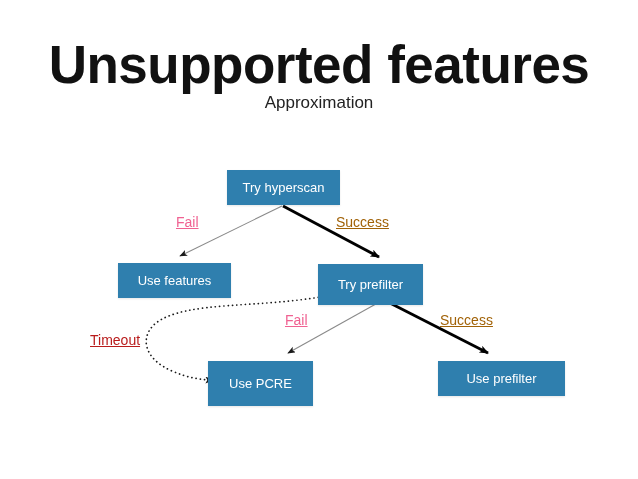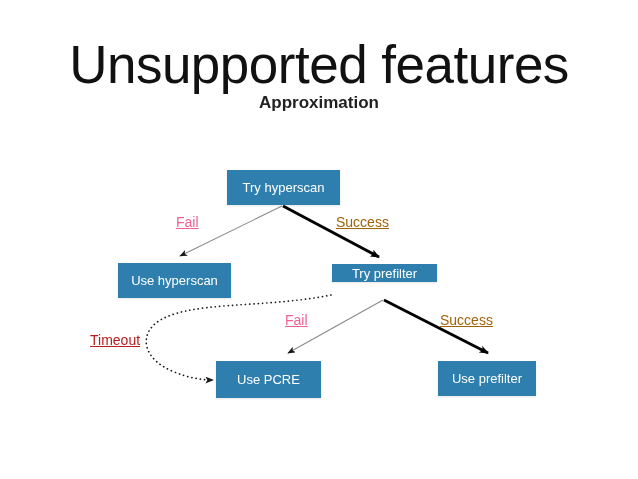--- a/index.html
+++ b/index.html
@@ -26,34 +26,34 @@
 
   
   #title {
     position: absolute;
     left: 0;
     top: 36px;
     width: 638px;
     text-align: center;
     font-size: 53px;
     line-height: 58px;
-    font-weight: 400;
+    font-weight: 700;
     letter-spacing: -0.5px;
     color: #111111;
     white-space: nowrap;
   }
   #subtitle {
     position: absolute;
     left: 0;
     top: 92px;
     width: 638px;
     text-align: center;
     font-size: 17px;
     line-height: 22px;
-    font-weight: 700;
+    font-weight: 400;
     color: #222222;
   }
 
   
   #diagram {
     position: absolute;
     left: 0;
     top: 0;
     width: 638px;
     height: 479px;
@@ -77,23 +77,23 @@
     align-items: center;
     justify-content: center;
     box-sizing: border-box;
     text-align: center;
     white-space: nowrap;
     box-shadow: 0 1px 2px rgba(0,0,0,0.10);
   }
 
   #node-try-hyperscan { left: 227px; top: 170px; width: 113px; height: 35px; }
   #node-use-hyperscan { left: 118px; top: 263px; width: 113px; height: 35px; }
-  #node-try-prefilter { left: 332px; top: 264px; width: 105px; height: 18px; }
-  #node-use-pcre      { left: 216px; top: 361px; width: 105px; height: 37px; }
-  #node-use-prefilter { left: 438px; top: 361px; width: 98px; height: 35px; }
+  #node-try-prefilter { left: 318px; top: 264px; width: 105px; height: 41px; }
+  #node-use-pcre      { left: 208px; top: 361px; width: 105px; height: 45px; }
+  #node-use-prefilter { left: 438px; top: 361px; width: 127px; height: 35px; }
 
   .edge-label {
     position: absolute;
     font-size: 14px;
     line-height: 1;
     white-space: nowrap;
     text-decoration: underline;
   }
   .lbl-fail    { color: #f06292; }
   .lbl-success { color: #a16207; }
@@ -137,21 +137,21 @@
 
       <line x1="384" y1="300" x2="488" y2="353" stroke="#000000" stroke-width="2.9" marker-end="url(#arrow-thick)"></line>
 
       <path d="M331,295 C262,309 186,300 156,323
                C139,337 144,359 172,371
                C188,378 202,380 213,380" fill="none" stroke="#1a1a1a" stroke-width="1.7" stroke-linecap="round" stroke-dasharray="0.1 4.2" marker-end="url(#arrow-dotted)"></path>
     </svg>
 
     <div class="node" id="node-try-hyperscan">Try hyperscan</div>
 
-    <div class="node" id="node-use-hyperscan">Use hyperscan</div>
+    <div class="node" id="node-use-hyperscan">Use features</div>
 
     <div class="node" id="node-try-prefilter">Try prefilter</div>
 
     <div class="node" id="node-use-pcre">Use PCRE</div>
 
     <div class="node" id="node-use-prefilter">Use prefilter</div>
 
     <div class="edge-label lbl-fail" id="label-fail-1">Fail</div>
 
     <div class="edge-label lbl-success" id="label-success-1">Success</div>

